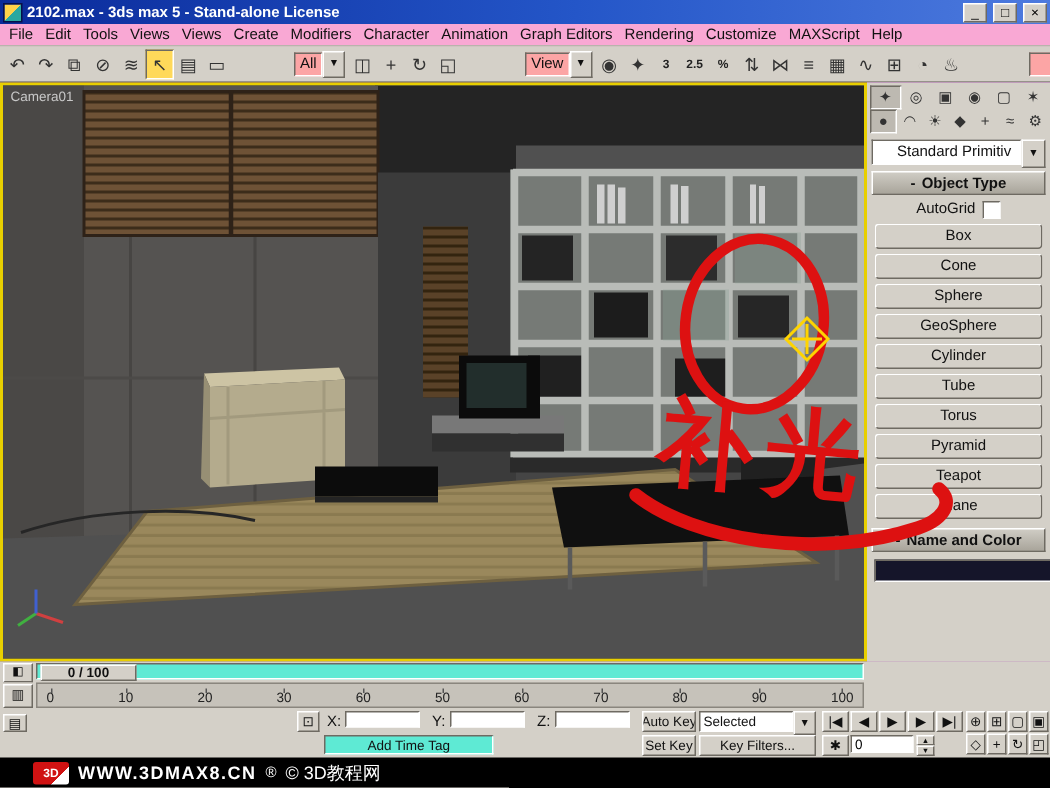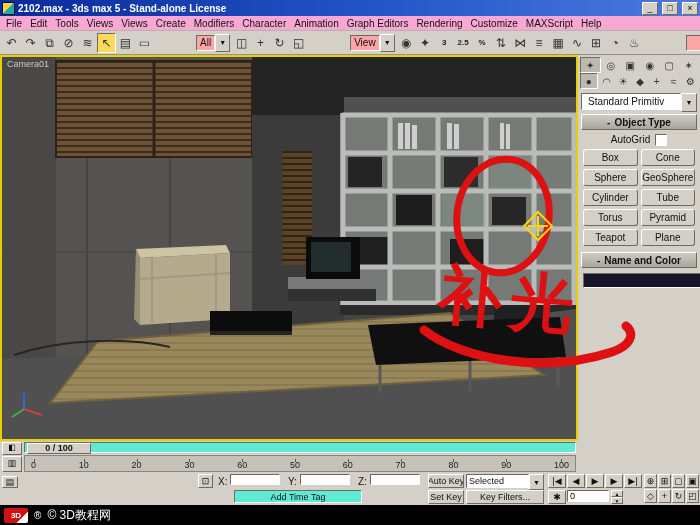--- a/index.html
+++ b/index.html
@@ -44,28 +44,28 @@
 
   
   .cmdpanel{position:absolute;left:578px;top:0;width:122px;height:386px;background:#d4d0c8;
     box-sizing:border-box;padding-top:2px;}
   .cp-tabs,.cp-cats{display:flex;gap:1px;padding:0 2px;}
   .cp-tab,.cp-cat{flex:1;height:16px;display:flex;align-items:center;justify-content:center;
     font-size:10px;color:#333;}
   .cp-tab.active,.cp-cat.active{background:#bdb9b1;border:1px solid;border-color:#6e6a62 #fff #fff #6e6a62;box-sizing:border-box;}
   .cp-dd{margin:4px 3px 2px;height:17px;display:flex;}
   .cp-dd .val{flex:1;height:15px;background:#fff;border:1px solid;border-color:#6e6a62 #fff #fff #6e6a62;
-    font-size:10px;padding:0 6px;display:flex;align-items:center;overflow:hidden;white-space:nowrap;}
+    font-size:10px;padding:0 16px;display:flex;align-items:center;overflow:hidden;white-space:nowrap;}
   .cp-dd .arr{width:14px;height:17px;display:flex;align-items:center;justify-content:center;font-size:7px;}
   .rollout-header{margin:4px 3px 2px;height:14px;background:linear-gradient(#cfccc4,#a9a59b);
     border:1px solid;border-color:#fff #6e6a62 #6e6a62 #fff;font-size:10px;font-weight:bold;
     display:flex;align-items:center;justify-content:center;gap:4px;}
   .autogrid-row{display:flex;align-items:center;justify-content:center;gap:5px;font-size:10px;height:15px;}
   .checkbox{width:10px;height:10px;background:#fff;border:1px solid;border-color:#6e6a62 #fff #fff #6e6a62;}
-  .obj-grid{display:grid;grid-template-columns:1fr 1fr;gap:3px;padding:2px 5px;}
+  .obj-grid{display:grid;grid-template-columns:1fr;gap:3px;padding:2px 5px;}
   .obj-btn{height:15px;font-size:10px;display:flex;align-items:center;justify-content:center;
     border-radius:3px;cursor:default;}
   .name-row{display:flex;gap:3px;padding:3px 5px;}
   .name-input{flex:1;height:13px;background:#15152a;border:1px solid;border-color:#6e6a62 #fff #fff #6e6a62;
     color:#fff;font-size:10px;padding:0 2px;font-family:inherit;}
 
   
   .timeslider{position:absolute;left:0;top:441px;width:700px;height:14px;background:#d4d0c8;}
   .ts-icon{position:absolute;left:2px;top:1px;width:18px;height:11px;font-size:8px;line-height:10px;text-align:center;}
   .ts-track{position:absolute;left:24px;top:1px;width:552px;height:11px;box-sizing:border-box;}
@@ -86,21 +86,21 @@
   .statusbar .abs{position:absolute;box-sizing:border-box;}
   .sb-btn{display:flex;align-items:center;justify-content:center;font-size:9px;cursor:default;overflow:hidden;white-space:nowrap;}
   .sb-field{font-size:9px;padding:0 2px;overflow:hidden;white-space:nowrap;display:flex;align-items:center;}
   .coord-label{top:3px;font-size:10px;}
   .nav-grid{position:absolute;left:644px;top:1px;width:56px;height:30px;display:grid;
     grid-template-columns:repeat(4,13px);grid-auto-rows:14px;gap:1px;}
   .nav-btn{display:flex;align-items:center;justify-content:center;font-size:9px;}
 
   
   .branding{position:absolute;left:0;top:505px;width:700px;height:20px;background:#000;
-    display:flex;align-items:center;gap:6px;padding:0 4px;box-sizing:border-box;}
+    display:flex;align-items:center;gap:6px;padding:0 22px;box-sizing:border-box;}
   .site-logo{width:24px;height:15px;border-radius:2px;
     background:linear-gradient(135deg,#d01212 70%,#ffffff 70%);
     display:flex;align-items:center;justify-content:center;color:#fff;font-size:8px;font-weight:bold;}
   .brand-site{color:#fff;font-size:12px;font-weight:bold;letter-spacing:1px;}
   .brand-reg{color:#fff;font-size:10px;}
   .brand-suffix{color:#fff;font-size:12px;}
 
   
   .annotation{position:absolute;left:0;top:0;z-index:50;pointer-events:none;}
 </style>
@@ -342,21 +342,21 @@
     <span class="tick">60</span>
     <span class="tick">70</span>
     <span class="tick">80</span>
     <span class="tick">90</span>
     <span class="tick">100</span>
   </div>
 </div>
 
 <div class="statusbar">
   <span class="abs sb-btn raised" style="left:2px;top:3px;width:16px;height:12px;">▤</span>
-  <span class="abs sb-field graysunken" style="left:216px;top:17px;width:128px;height:13px;justify-content:center;margin-left:18px;">Add Time Tag</span>
+  <span class="abs sb-field graysunken" style="left:216px;top:17px;width:113px;height:13px;justify-content:center;">Add Time Tag</span>
 
   <span class="abs sb-btn raised" style="left:198px;top:1px;width:15px;height:14px;">⊡</span>
   <span class="abs coord-label" style="left:218px;">X:</span>
   <input class="abs sunken" style="left: 230px; top: 1px; width: 50px; height: 11px; font-size: 9px; padding: 0px 2px; font-family: inherit;" value="">
   <span class="abs coord-label" style="left:288px;">Y:</span>
   <input class="abs sunken" style="left: 300px; top: 1px; width: 50px; height: 11px; font-size: 9px; padding: 0px 2px; font-family: inherit;" value="">
   <span class="abs coord-label" style="left:358px;">Z:</span>
   <input class="abs sunken" style="left: 370px; top: 1px; width: 50px; height: 11px; font-size: 9px; padding: 0px 2px; font-family: inherit;" value="">
 
   <span class="abs sb-btn raised" style="left:428px;top:1px;width:36px;height:14px;">Auto Key</span>
@@ -386,20 +386,21 @@
     <span class="nav-btn raised">▣</span>
     <span class="nav-btn raised">◇</span>
     <span class="nav-btn raised">+</span>
     <span class="nav-btn raised">↻</span>
     <span class="nav-btn raised">◰</span>
   </span>
 </div>
 
 <div class="branding">
   <span class="site-logo">3D</span>
+  <span class="brand-site">WWW.3DMAX8.CN</span>
   <span class="brand-reg">®</span>
   <span class="brand-suffix">© 3D教程网</span>
 </div>
 
 <svg class="annotation" width="700" height="525" viewBox="0 0 700 525">
   <ellipse cx="503" cy="216" rx="46" ry="57" transform="rotate(8 503 216)" fill="none" stroke="#dd1111" stroke-width="7" stroke-linecap="round"></ellipse>
   <g stroke="#ffd400" fill="none" stroke-width="2">
     <path d="M538 212 L552 226 L538 240 L524 226 Z"></path>
     <path d="M538 216 V236 M528 226 H548"></path>
   </g>

